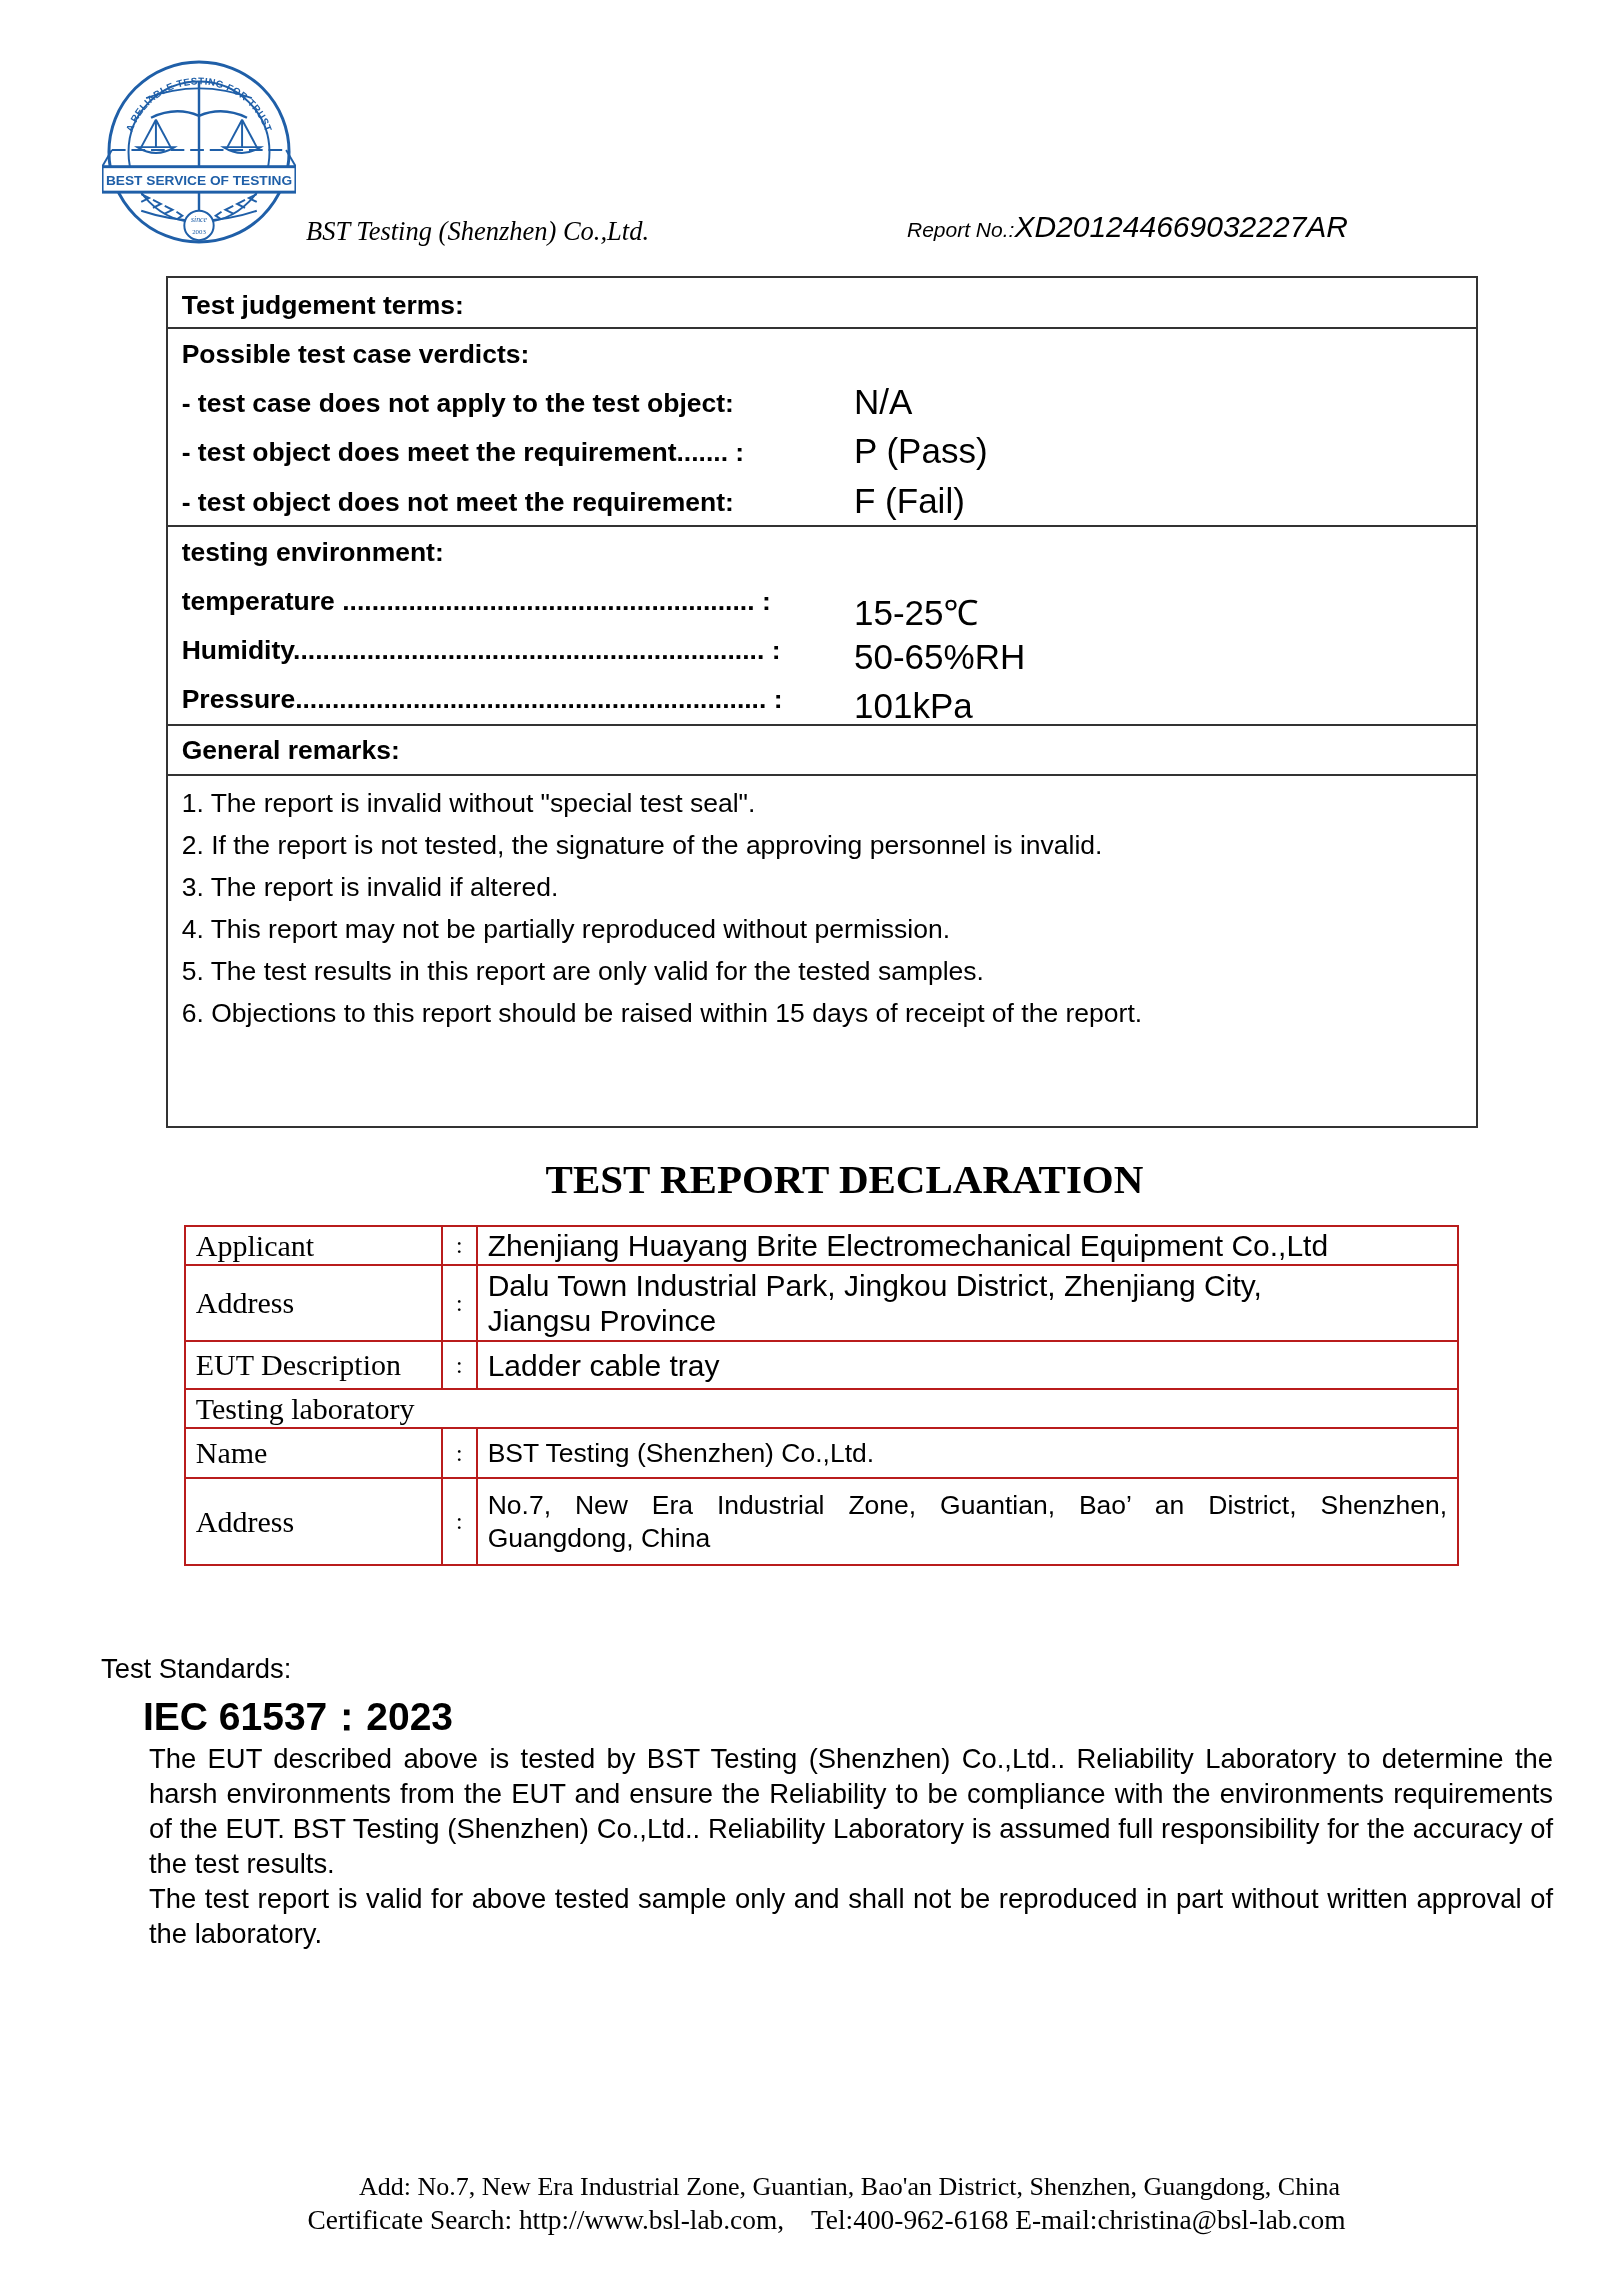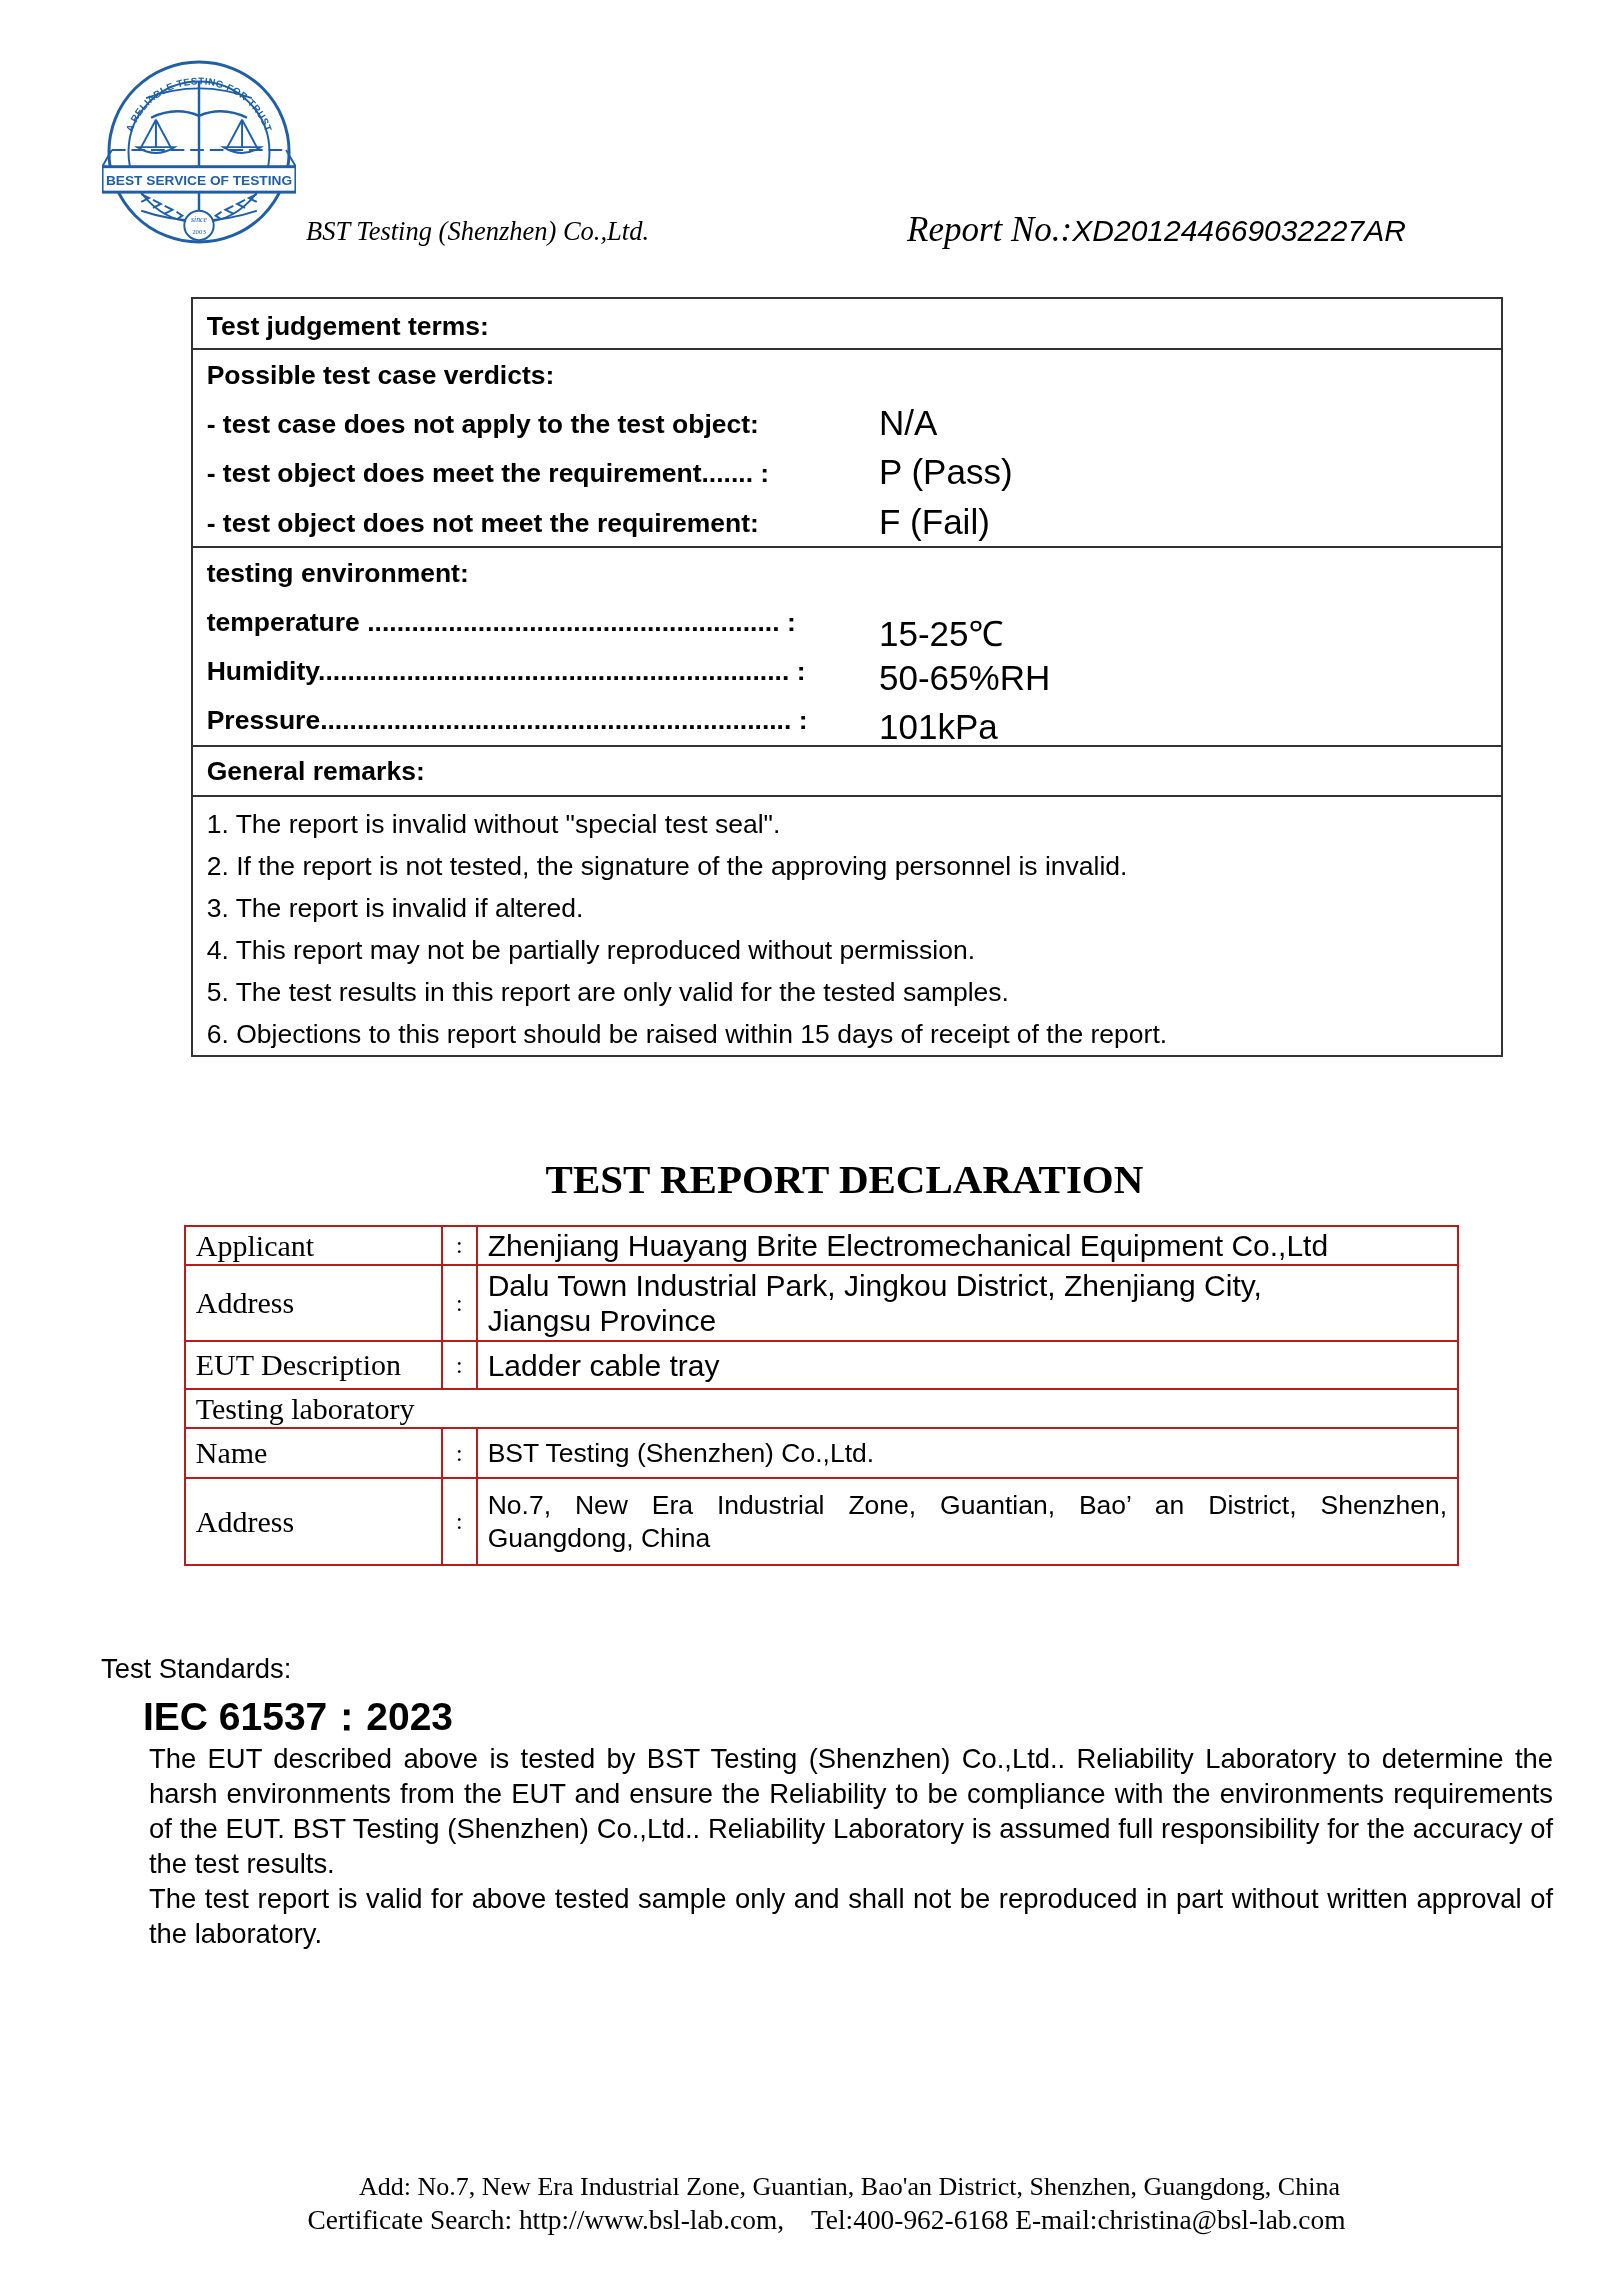--- a/index.html
+++ b/index.html
@@ -3,25 +3,25 @@
   <meta charset="utf-8">
   <style>
     html, body { margin: 0; padding: 0; background: #ffffff; }
     body { width: 1621px; height: 2293px; position: relative; overflow: hidden; color: #000; font-family: "Liberation Sans", sans-serif; }
     .abs { position: absolute; }
 
     
     #logo { left: 102px; top: 59px; width: 194px; height: 186px; }
     #company-header { left: 306px; top: 216px; font-family: "Liberation Serif", serif; font-style: italic; font-size: 26.5px; }
     #report-no { left: 907px; top: 210px; font-size: 26.5px; white-space: nowrap; }
-    #report-no .lbl { font-family: Liberation Serif, serif; font-style: italic; font-size: 35px; }
+    #report-no .lbl { font-family: Liberation Sans, sans-serif; font-style: italic; font-size: 21px; }
     #report-no .val { font-family: "Liberation Sans", sans-serif; font-style: italic; font-size: 30px; }
 
     
-    #judgement-table { left: 166px; top: 297px; width: 1312px; height: 760px; border: 2px solid #333; box-sizing: border-box; margin-left: 25px; }
+    #judgement-table { left: 166px; top: 276px; width: 1312px; height: 852px; border: 2px solid #333; box-sizing: border-box; }
     .jsec { position: absolute; left: 0; right: 0; border-top: 2px solid #333; }
     .jline { position: absolute; left: 13.7px; font-size: 26.5px; white-space: nowrap; }
     .bold { font-weight: bold; }
     .jval { position: absolute; left: 686px; font-size: 35px; white-space: nowrap; }
     .remark { position: absolute; left: 13.7px; font-size: 26.5px; white-space: nowrap; }
 
     
     #decl-title { left: 0; width: 1621px; top: 1155px; text-align: center; font-family: "Liberation Serif", serif; font-weight: bold; font-size: 41px; padding-left: 34px; }
     #decl-table { left: 184px; top: 1225px; width: 1275px; border-collapse: collapse; }
     #decl-table td { border: 2px solid #b91c1c; padding: 0 9.8px; vertical-align: middle; }

